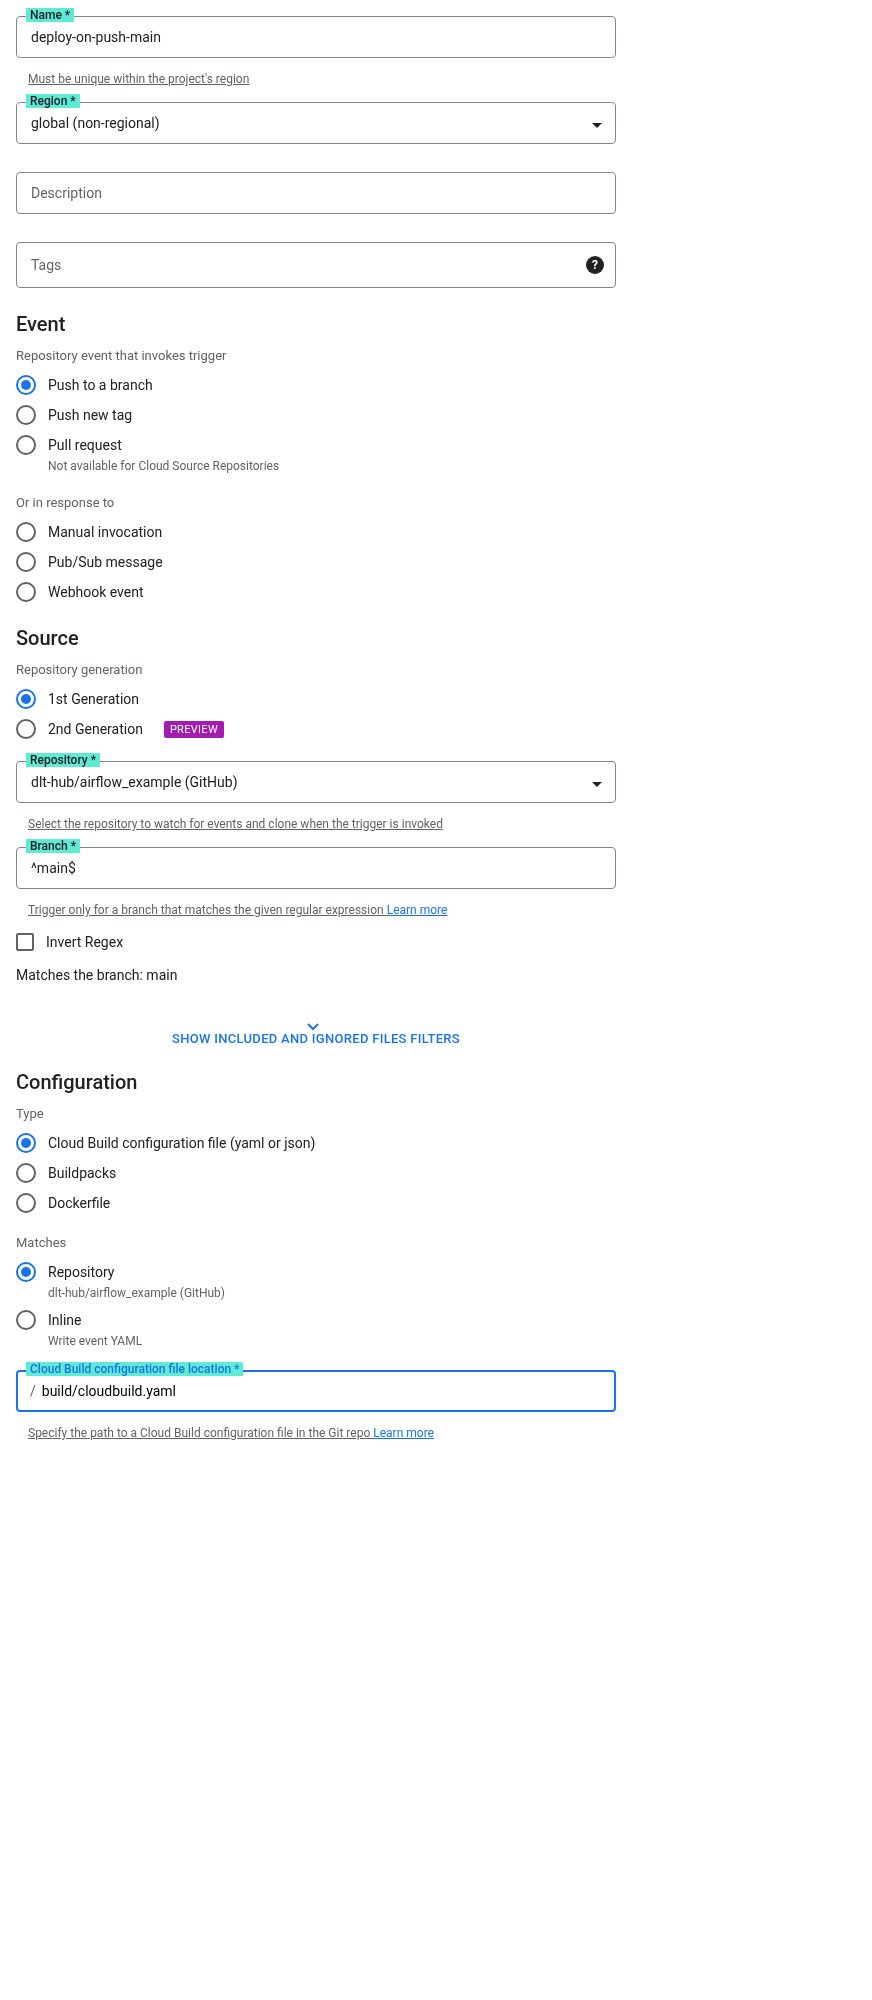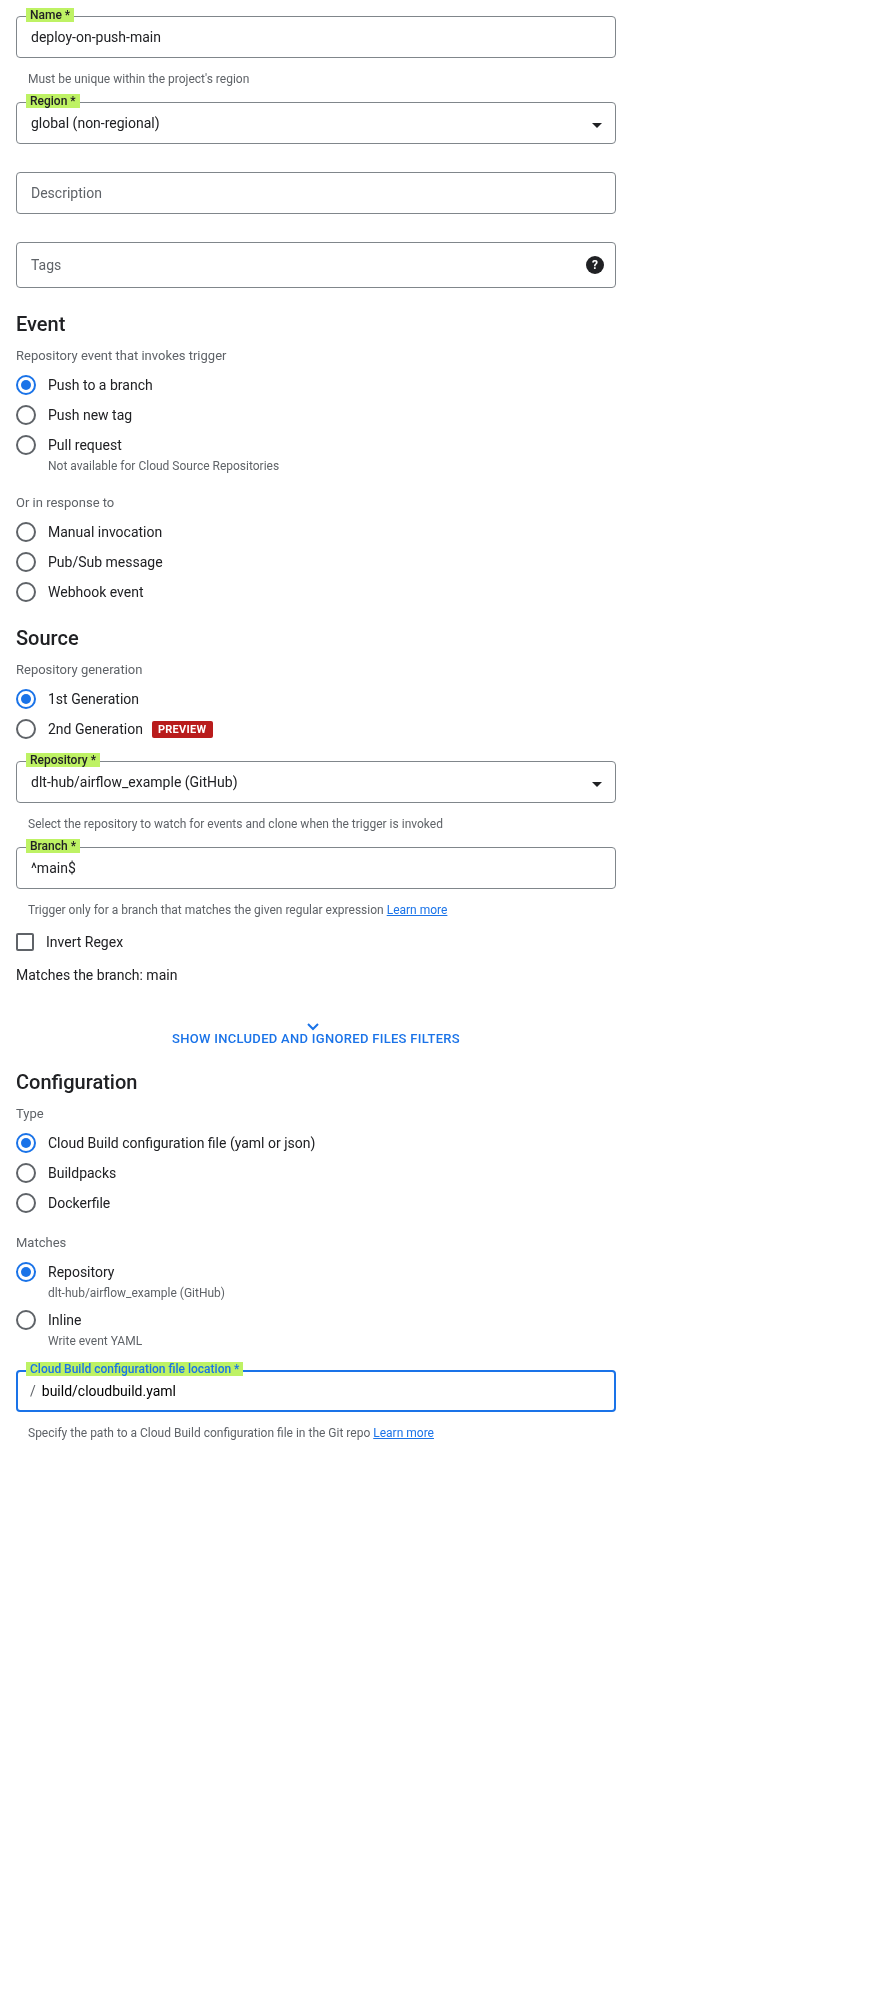--- a/index.html
+++ b/index.html
@@ -10,21 +10,21 @@
   background: #fff;
   padding: 16px;
   width: 872px;
 }
 .form-container { max-width: 600px; }
 .field-wrapper { position: relative; margin-bottom: 8px; }
 .field-label {
   position: absolute;
   top: -8px;
   left: 10px;
-  background: #bef264;
+  background: #5eead4;
   padding: 0 4px;
   font-size: 12px;
   font-weight: 500;
   color: #202124;
 }
 .field-label.active { color: #1a73e8; }
 .text-input, .select-input {
   width: 100%;
   padding: 12px 14px;
   border: 1px solid #80868b;
@@ -40,20 +40,21 @@
   position: absolute;
   right: 14px;
   top: 50%;
   transform: translateY(-50%);
   pointer-events: none;
 }
 .helper-text {
   font-size: 12px;
   color: #5f6368;
   margin: 14px 0 16px 12px;
+  text-decoration: underline;
 }
 .helper-text a { color: #1a73e8; text-decoration: underline; }
 .tags-wrapper { position: relative; }
 .tags-input {
   width: 100%;
   padding: 14px 40px 14px 14px;
   border: 1px solid #80868b;
   border-radius: 4px;
   font-size: 14px;
   color: #5f6368;
@@ -112,27 +113,27 @@
 .radio-label { font-size: 14px; color: #202124; }
 .radio-sub {
   font-size: 12px;
   color: #5f6368;
   margin-left: 32px;
   margin-top: -6px;
   margin-bottom: 10px;
 }
 .badge {
   display: inline-block;
-  background: #b91c1c;
+  background: #a21caf;
   color: #fff;
   font-size: 11px;
-  font-weight: 700;
+  font-weight: 400;
   padding: 2px 6px;
   border-radius: 2px;
-  margin-left: 9px;
+  margin-left: 21px;
   letter-spacing: 0.3px;
 }
 .checkbox-row {
   display: flex;
   align-items: center;
   margin: 16px 0;
   cursor: pointer;
 }
 .checkbox-box {
   width: 18px;

